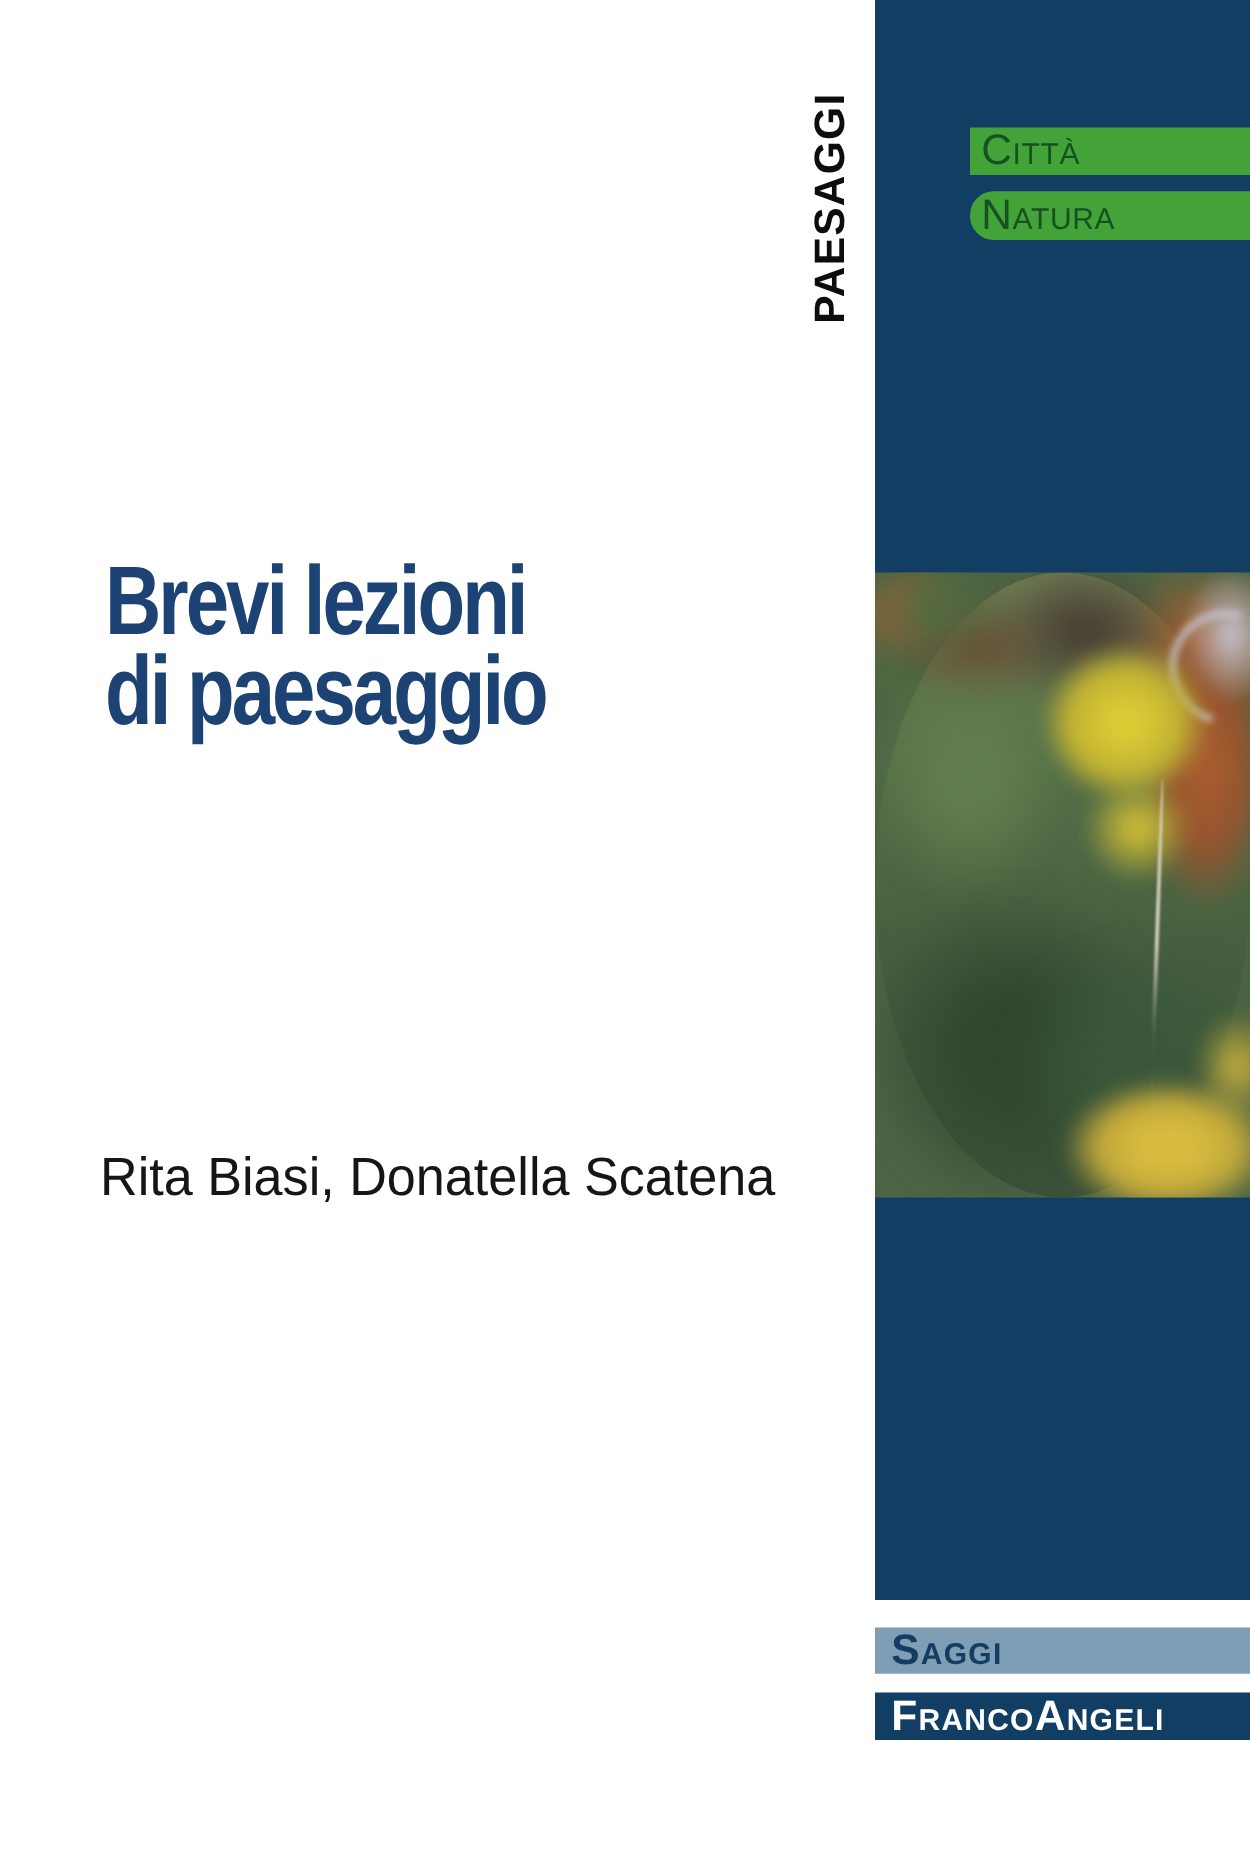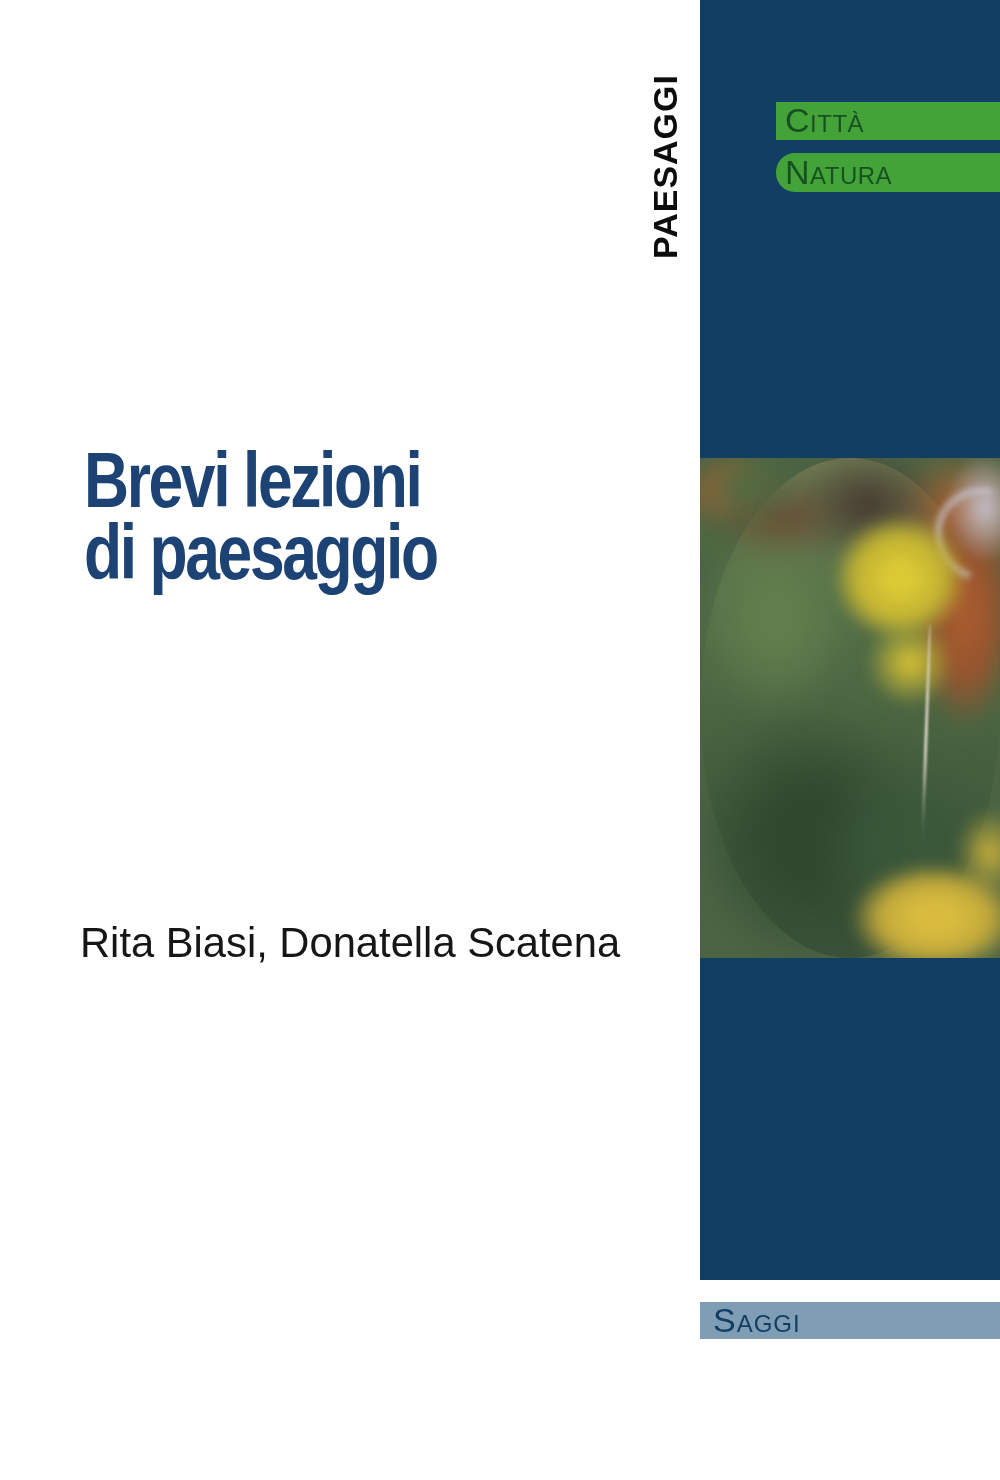--- a/index.html
+++ b/index.html
@@ -66,21 +66,21 @@
     font-size:78px;line-height:72px;letter-spacing:-3px;
     transform:scaleX(0.80);transform-origin:left top;white-space:nowrap;
   }
   
   .curatore{position:absolute;left:80px;top:874px;font-size:42px;color:#4f4f4f;letter-spacing:1px;white-space:nowrap;}
   .authors{position:absolute;left:80px;top:918px;font-size:43px;color:#161616;letter-spacing:0px;white-space:nowrap;transform:scaleX(0.97);transform-origin:left top;}
   
   .saggi-bar{
     position:absolute;left:700px;top:1302px;width:300px;height:37px;background:#7f9db4;
     display:flex;align-items:center;padding-left:13px;box-sizing:border-box;
-    font-variant:small-caps;font-size:34px;color:#123e64;font-weight:400;letter-spacing:1px;
+    font-variant:small-caps;font-size:34px;color:#123e64;font-weight:700;letter-spacing:1px;
   }
   .fa-bar{
     position:absolute;left:700px;top:1354px;width:300px;height:38px;background:#123e64;
     display:flex;align-items:center;padding-left:13px;box-sizing:border-box;
     font-variant:small-caps;font-size:34px;color:#ffffff;font-weight:bold;letter-spacing:1px;
   }
 </style>
 </head>
 <body>
 
@@ -117,14 +117,17 @@
   <div class="title">
     <div>Brevi lezioni</div>
     <div>di paesaggio</div>
   </div>
 
   <div class="authors">Rita Biasi, Donatella Scatena</div>
 
   <div class="saggi-bar">
     <span>Saggi</span>
   </div>
+  <div class="fa-bar">
+    <span>FrancoAngeli</span>
+  </div>
 
 </div>
 
 </body></html>

